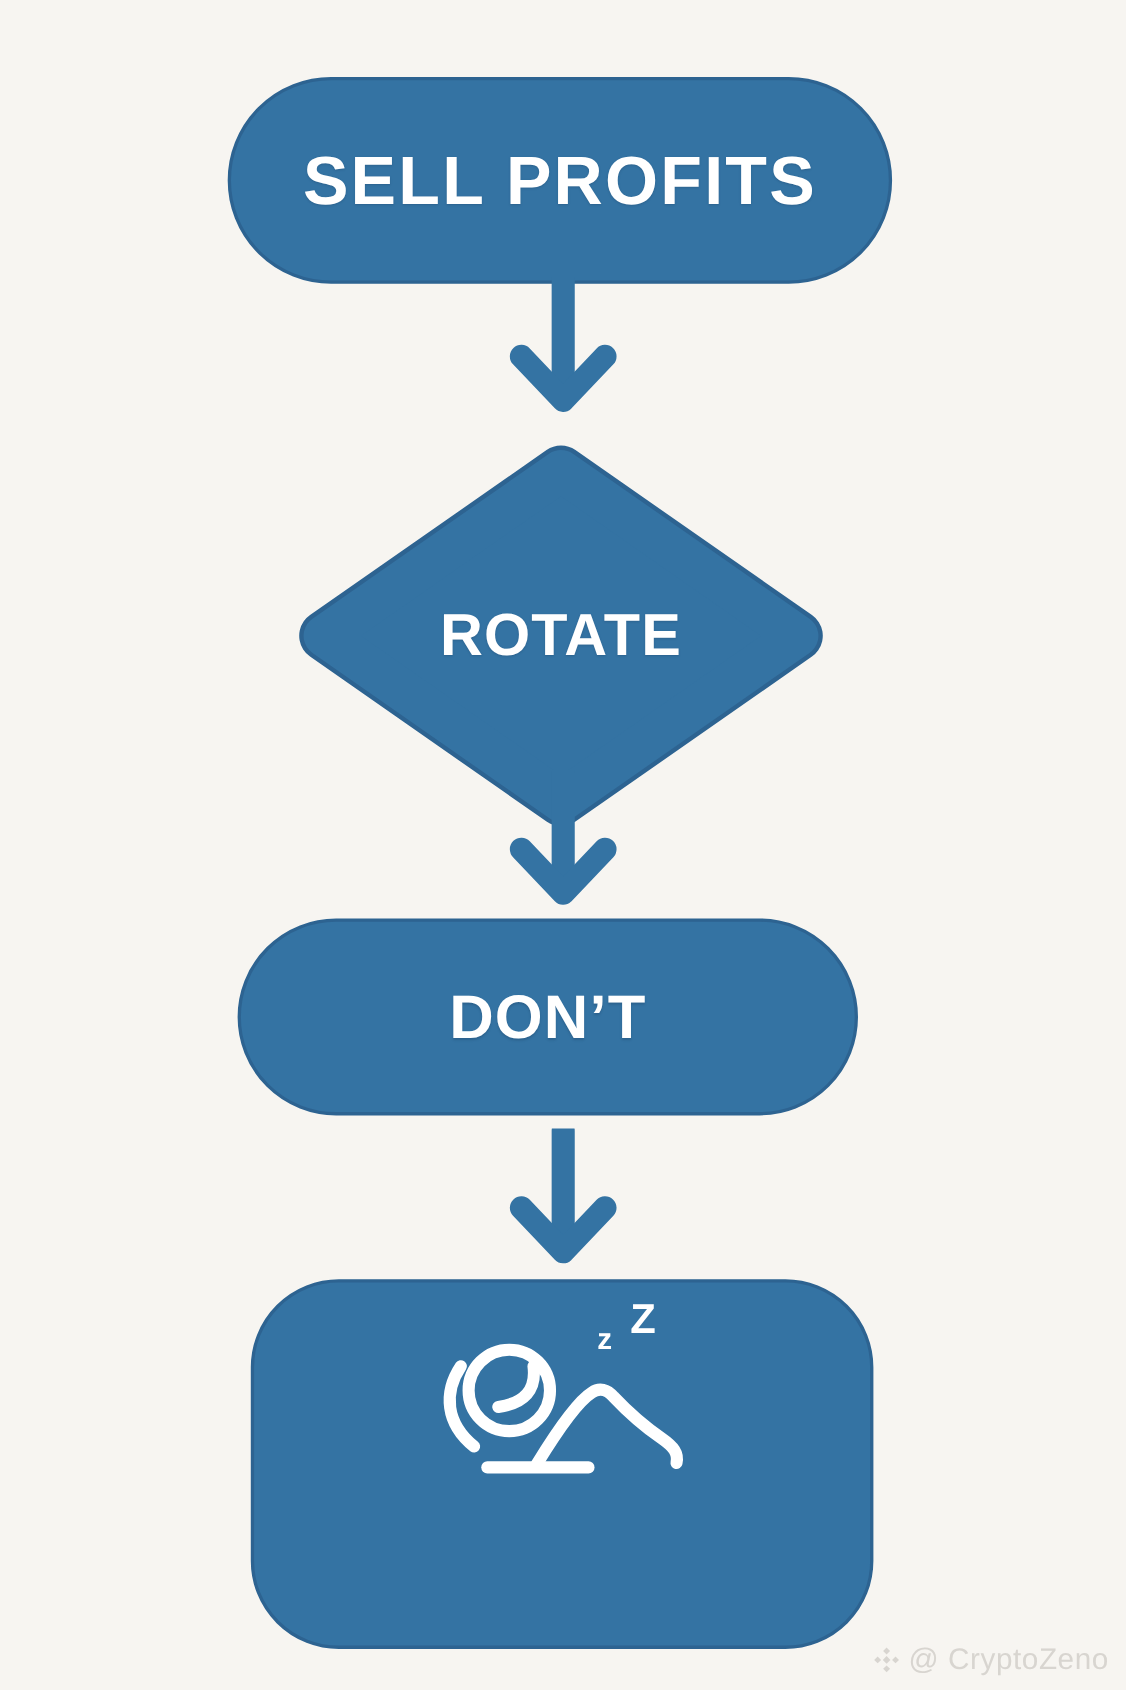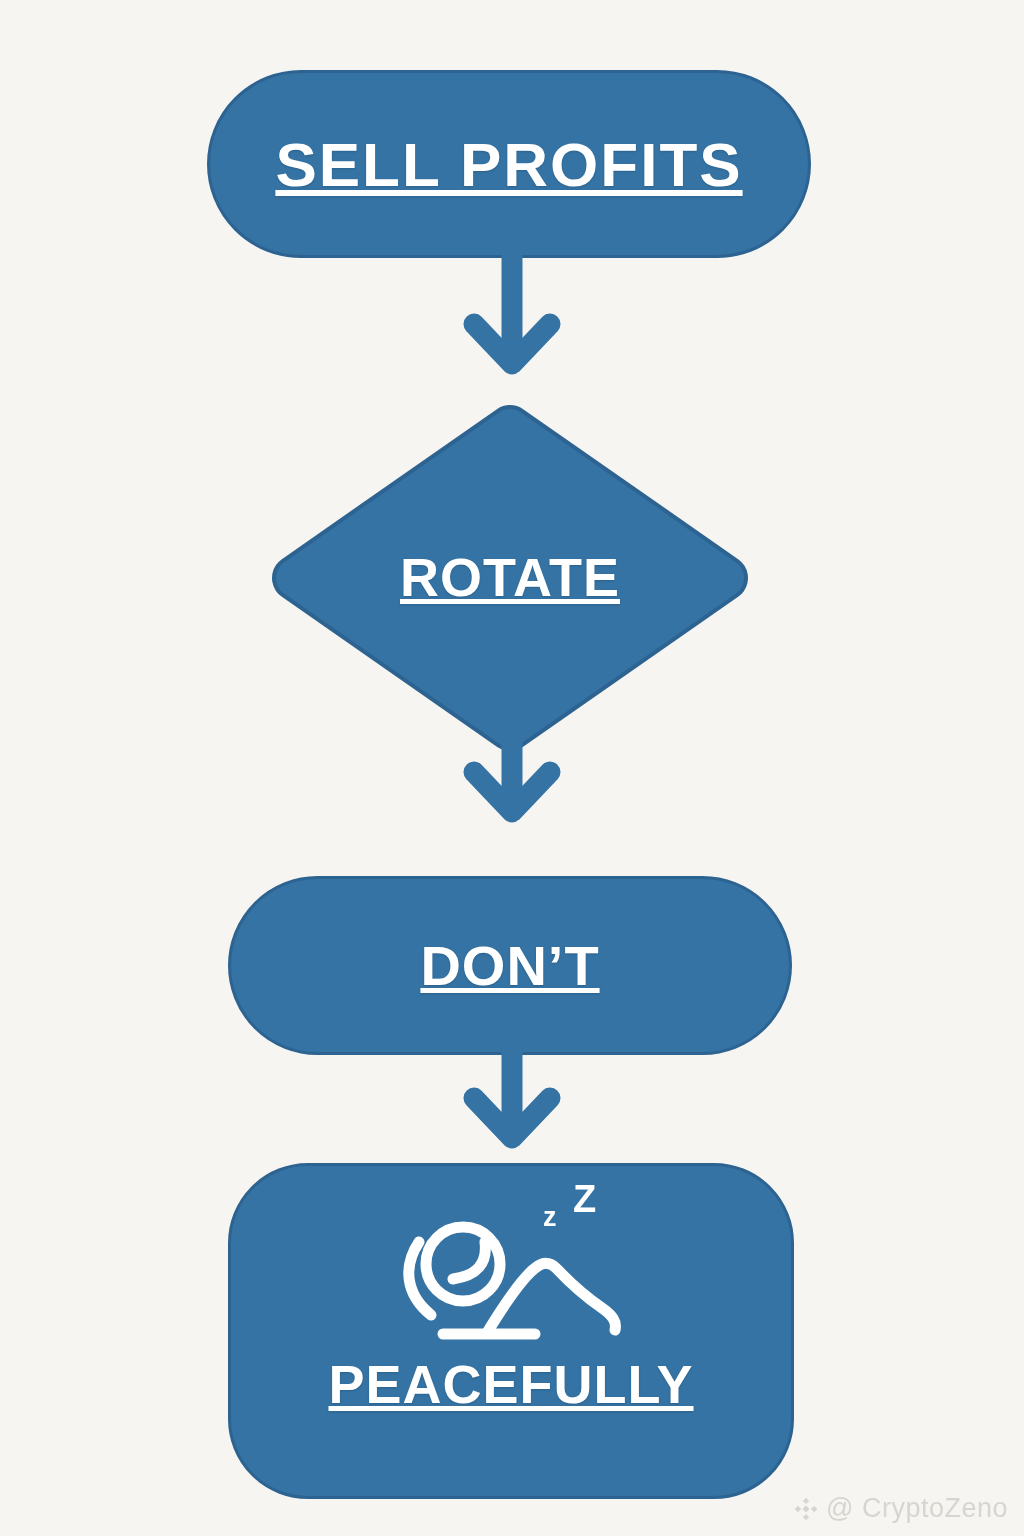--- a/index.html
+++ b/index.html
@@ -27,34 +27,33 @@
     align-items:center;justify-content:center;
     text-align:center;
     font-weight:700;
   }
   .pill1{
     left:207px;top:70px;width:604px;height:188px;
     border-radius:94px;
     font-size:62px;letter-spacing:2px;
   }
   .pill2{
-    left:228px;top:835px;width:564px;height:179px;
+    left:216px;top:835px;width:564px;height:179px;
     border-radius:98px;
-    font-size:56px;letter-spacing:1px;line-height:1.25;margin-top:41px;
+    font-size:56px;letter-spacing:1px;line-height:1.25;
   }
   .pill3{
     left:228px;top:1163px;width:566px;height:336px;
     border-radius:80px;
     font-size:54px;letter-spacing:1px;line-height:1.28;
     justify-content:flex-start;
     padding-top:16px;
   }
   .node-label{
     text-shadow:0 1px 2px rgba(25,55,85,.28);
-    text-decoration:underline;
   }
   .arrow{position:absolute;width:110px;height:135px;}
   .arrow path{
     stroke:var(--accent);
     stroke-width:21;
     fill:none;
     stroke-linecap:round;
     stroke-linejoin:round;
   }
   .arrow-1{left:457px;top:252px;}
@@ -136,21 +135,20 @@
 
       <path class="stroke" d="M 94,60 Q 98,92 62,97"></path>
 
       <path class="stroke" d="M 97,149 C 116,118 134,92 147,84 C 154,79 161,81 167,88 C 183,105 198,117 211,126 C 221,133 226,139 224,148"></path>
 
       <path class="stroke" d="M 52,152 L 144,152"></path>
 
       <text class="zzz-small" x="152" y="44">z</text>
       <text class="zzz-large" x="182" y="30">Z</text>
     </svg>
-    <span class="node-label">PEACEFULLY</span>
   </div>
 
   <div class="watermark">
     <svg viewBox="0 0 24 24">
       <path d="M12 1.6 L14.9 4.5 L12 7.4 L9.1 4.5 Z"></path>
       <path d="M4.5 9.1 L7.4 12 L4.5 14.9 L1.6 12 Z"></path>
       <path d="M19.5 9.1 L22.4 12 L19.5 14.9 L16.6 12 Z"></path>
       <path d="M12 8.8 L15.2 12 L12 15.2 L8.8 12 Z"></path>
       <path d="M12 16.6 L14.9 19.5 L12 22.4 L9.1 19.5 Z"></path>
     </svg>

